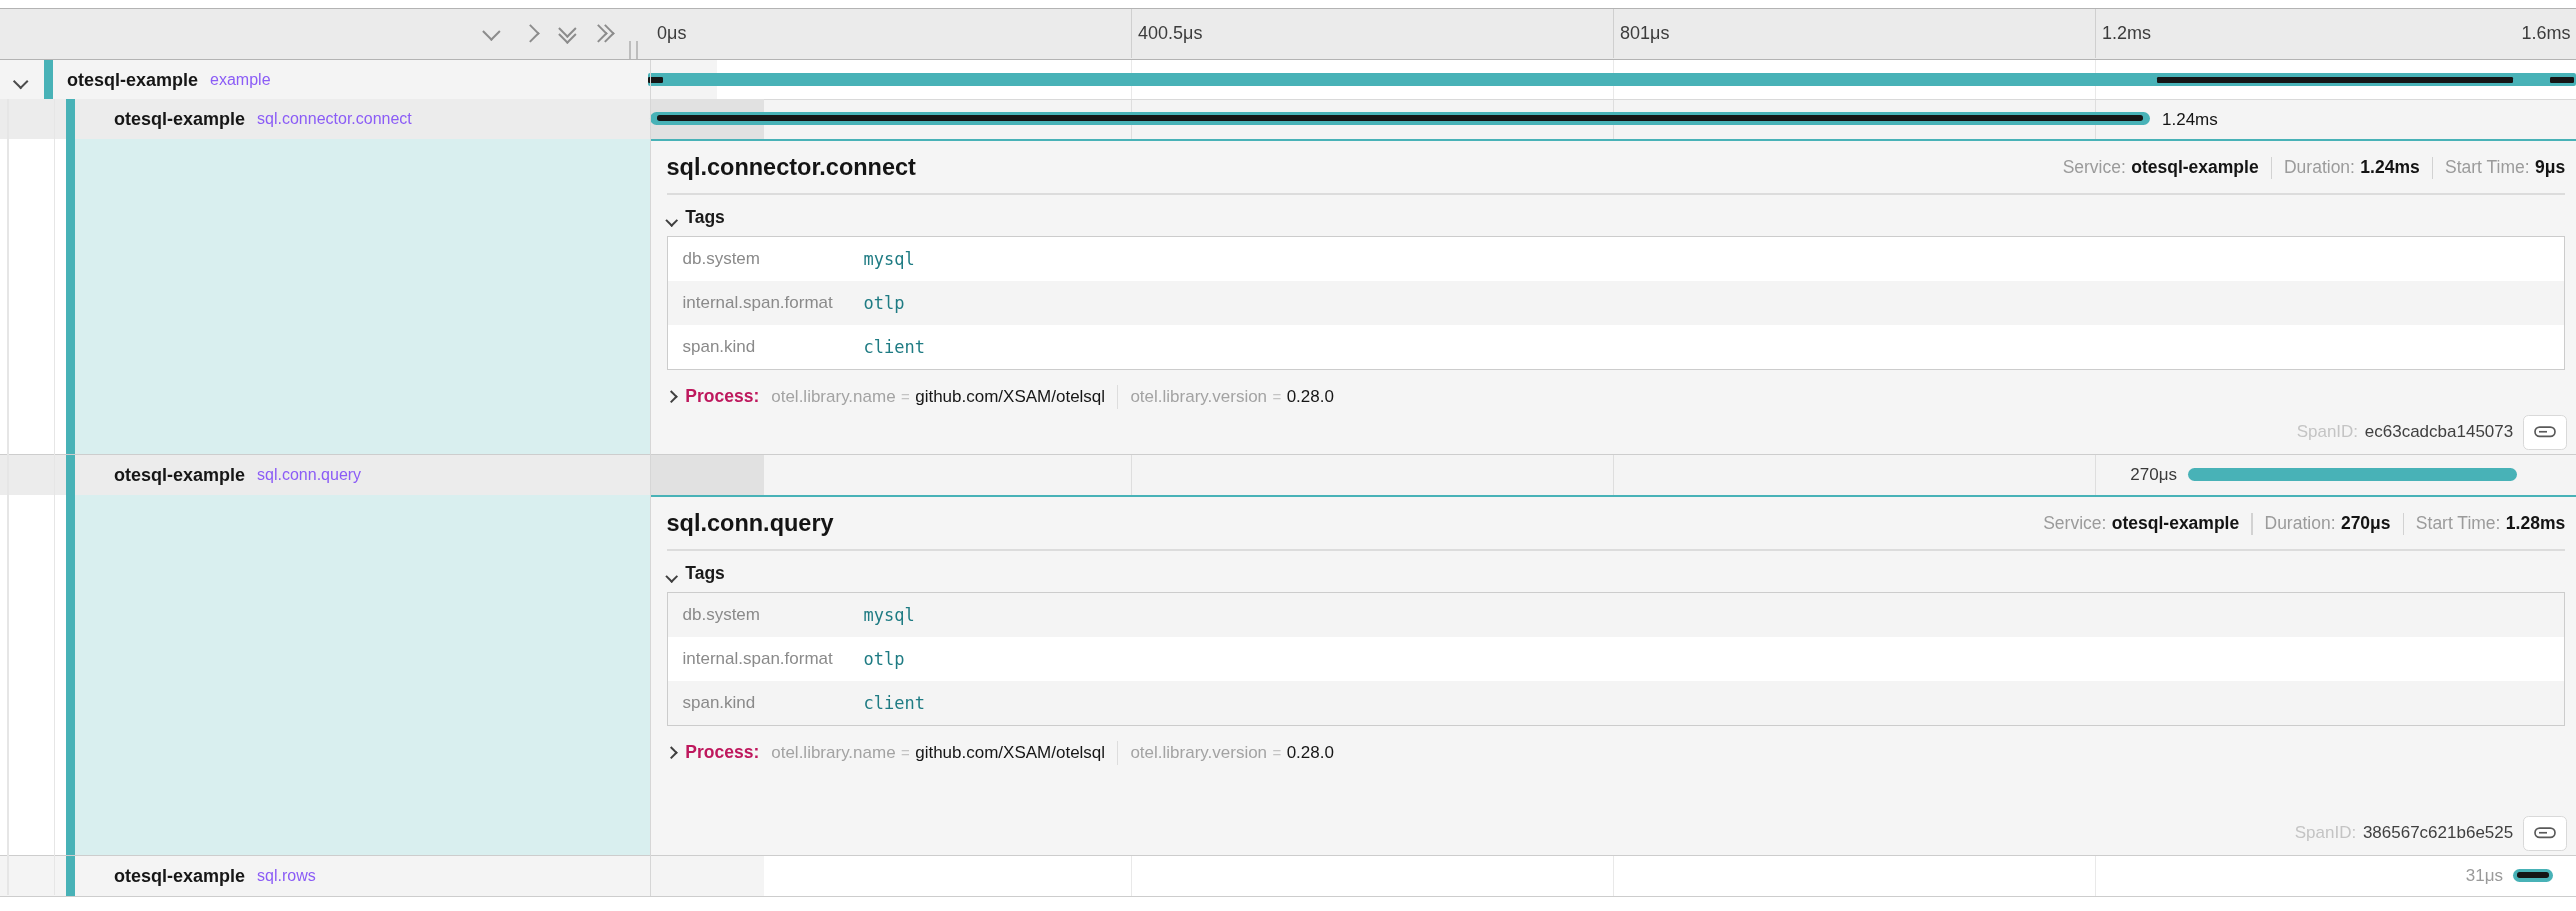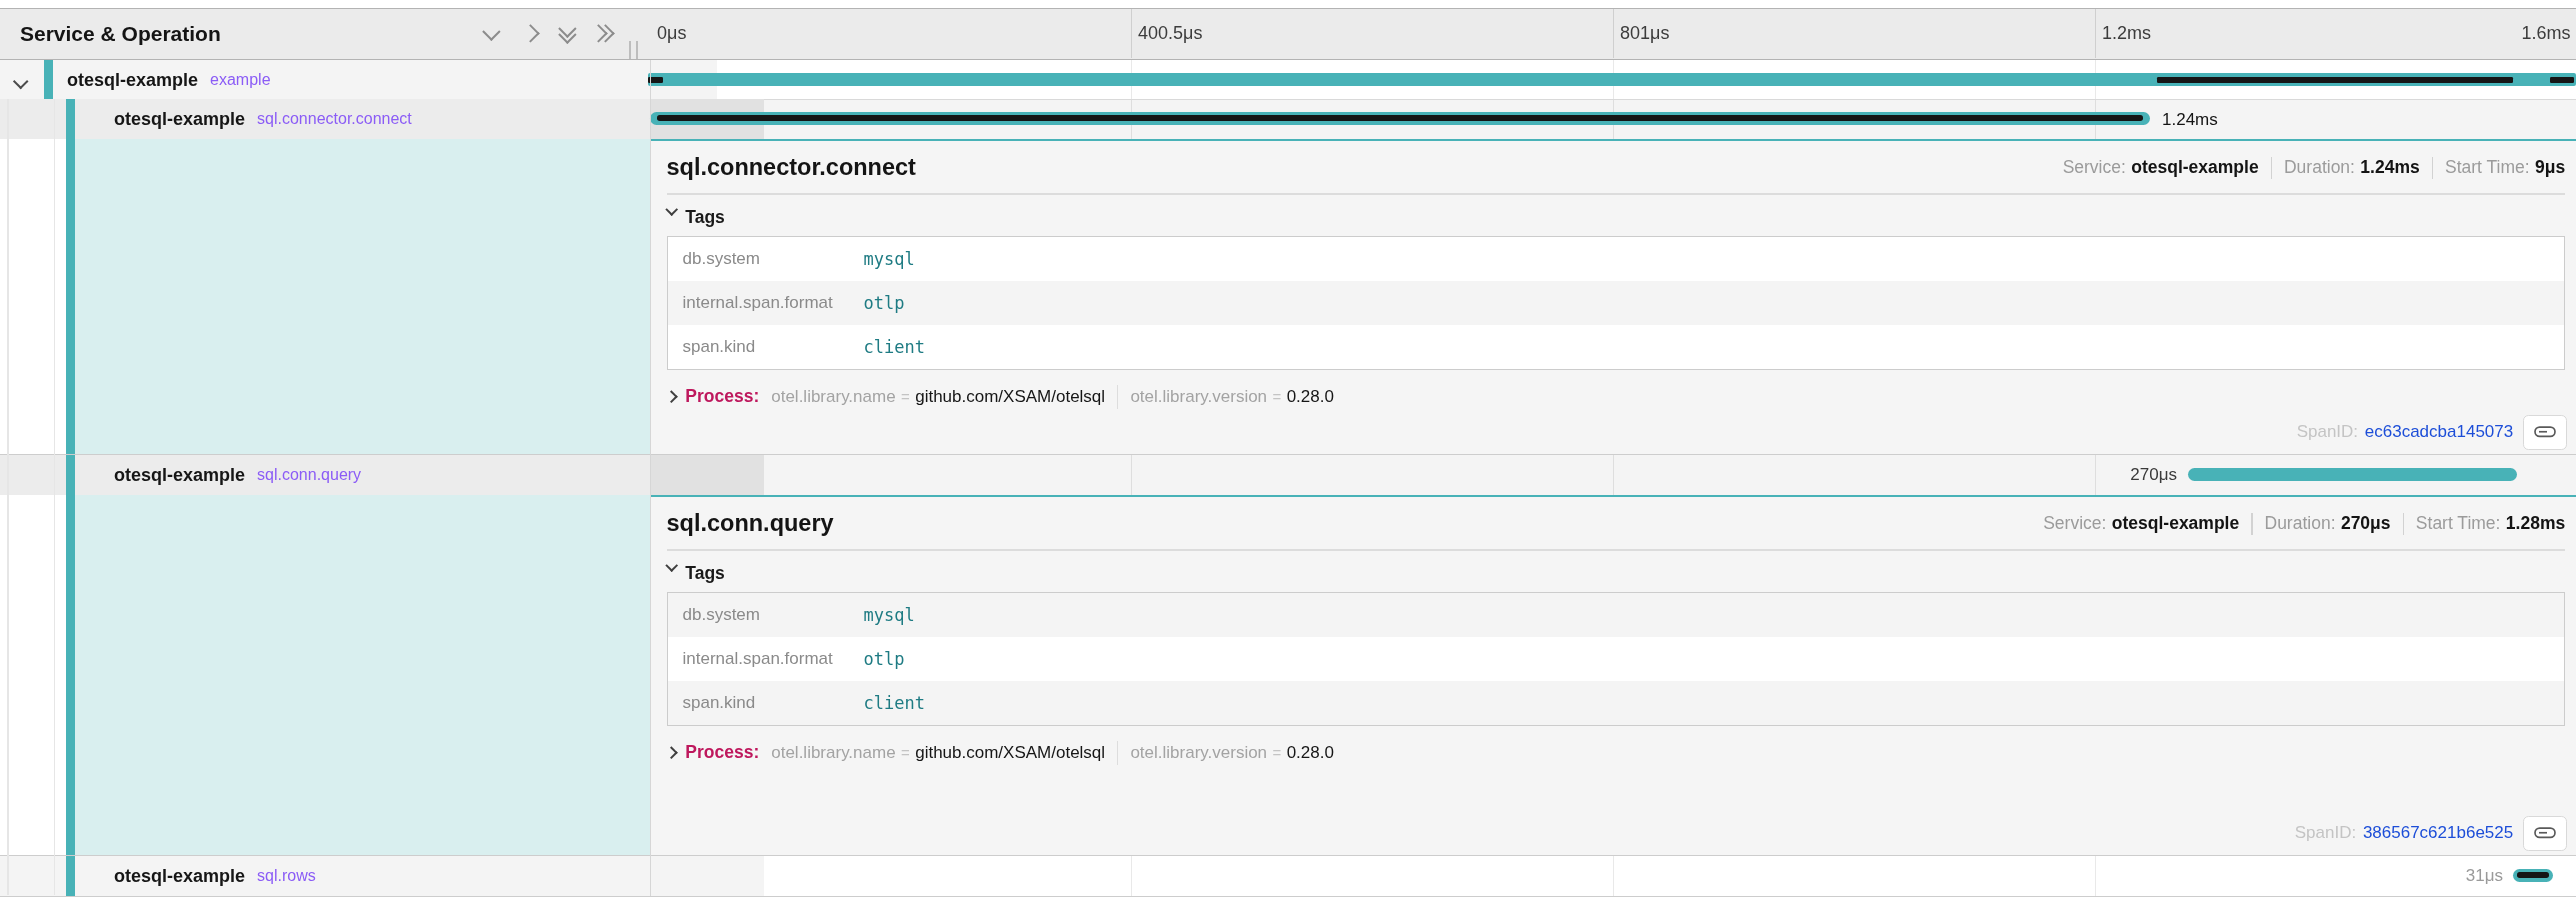--- a/index.html
+++ b/index.html
@@ -50,37 +50,37 @@
   .d-pale{position:absolute;left:75px;top:0;width:576px;height:100%;background:#d9efef;}
   .d-panel{position:absolute;left:651px;top:0;right:0;height:100%;background:#f5f5f5;
            border-top:2.7px solid #48b2b7;box-sizing:border-box;}
   .d-bottomline{position:absolute;left:0;bottom:0;width:100%;height:1.3px;background:#cdcdcd;}
   .d-head{display:flex;justify-content:space-between;align-items:center;margin:13.4px 10.8px 0 15.5px;}
   .d-title{font-size:23.5px;font-weight:700;color:#141414;}
   .d-info{display:flex;align-items:center;font-size:17.5px;color:#9b9b9b;white-space:nowrap;}
   .d-info b{color:#141414;font-weight:700;margin-left:5.4px;}
   .pipe{display:inline-block;width:1.3px;height:21.5px;background:#d2d2d2;margin:0 12px;}
   .d-divider{height:1.3px;background:#dcdcdc;margin:12px 10.8px 0 15.5px;}
-  .d-tags-head{margin:12px 0 0 15.5px;display:flex;align-items:flex-start;font-size:17.5px;font-weight:700;color:#1a1a1a;cursor:pointer;}
+  .d-tags-head{margin:12px 0 0 15.5px;display:flex;align-items:flex-end;font-size:17.5px;font-weight:700;color:#1a1a1a;cursor:pointer;}
   .cv.sm{width:7.4px;height:7.4px;border-width:2px;border-color:#3f3f3f;margin-right:9.4px;}
   .kv-table{margin:8px 10.8px 0 15.5px;border:1.3px solid #ccc;background:#fff;}
   .kv-row{display:flex;height:44px;align-items:center;padding-left:15px;font-size:17px;}
   .kv-row.alt{background:#f4f4f4;}
   .kv-key{width:181px;flex-shrink:0;color:#8a8a8a;}
   .kv-val{font-family:"DejaVu Sans Mono",monospace;color:#1e7b83;font-size:17px;}
   .d-process{margin:15px 0 0 15.5px;display:flex;align-items:center;font-size:17px;}
   .proc-chev{width:7.4px;height:7.4px;border-right:2px solid #3f3f3f;border-bottom:2px solid #3f3f3f;transform:rotate(-45deg);margin-right:9.4px;}
   .proc-label{font-weight:700;color:#be185d;margin-right:12px;font-size:17.5px;}
   .pk{color:#a3a3a3;}
   .peq{color:#c4c4c4;margin:0 5.4px;font-size:15px;}
   .pv{color:#161616;text-align:right;}
   .pipe.tall{height:24px;background:#ddd;}
   .d-spanid{position:absolute;right:9.4px;bottom:5.4px;display:flex;align-items:center;font-size:17px;}
   .sid-label{color:#c4c4c4;}
-  .sid-val{color:#1d4ed8;margin:0 9.4px 0 6.7px;}
+  .sid-val{color:#404040;margin:0 9.4px 0 6.7px;}
   .link-btn{width:44px;height:35px;border:1.3px solid #d9d9d9;border-radius:5.4px;background:#fff;
             display:flex;align-items:center;justify-content:center;cursor:pointer;padding:0;}
 
   
   .bar{position:absolute;height:13.4px;background:#48b2b7;border-radius:6.7px;cursor:pointer;}
   .bar.sq{border-radius:2px;}
   .bar-stripe{position:absolute;top:3.4px;height:6px;background:#151515;border-radius:2.7px;}
   .bar-mark{position:absolute;height:6px;background:#151515;border-radius:1.3px;}
   .bar-label{position:absolute;font-size:17px;color:#141414;line-height:15px;white-space:nowrap;}
   .bar-label.dim{color:#3a3a3a;}
@@ -275,21 +275,20 @@
 
   <div class="bar" style="left:2513px;top:869px;width:40px">
     <div class="bar-stripe" style="left:4px;right:4px"></div>
   </div>
   <div class="bar-label dim2" style="left:2405px;top:868px;width:98px;text-align:right">31μs</div>
 
   <div class="panel-divider"></div>
 
   <div class="topstrip"></div>
   <div class="header">
-    <div class="header-title">Service &amp; Operation</div>
 
     <div class="hctl" style="left:476px">
         <span class="cv down"></span>
       </div>
     <div class="hctl" style="left:515px">
         <span class="cv right"></span>
       </div>
     <div class="hctl" style="left:552px">
       <span class="dbl-down">
           <span class="cv down"></span>

